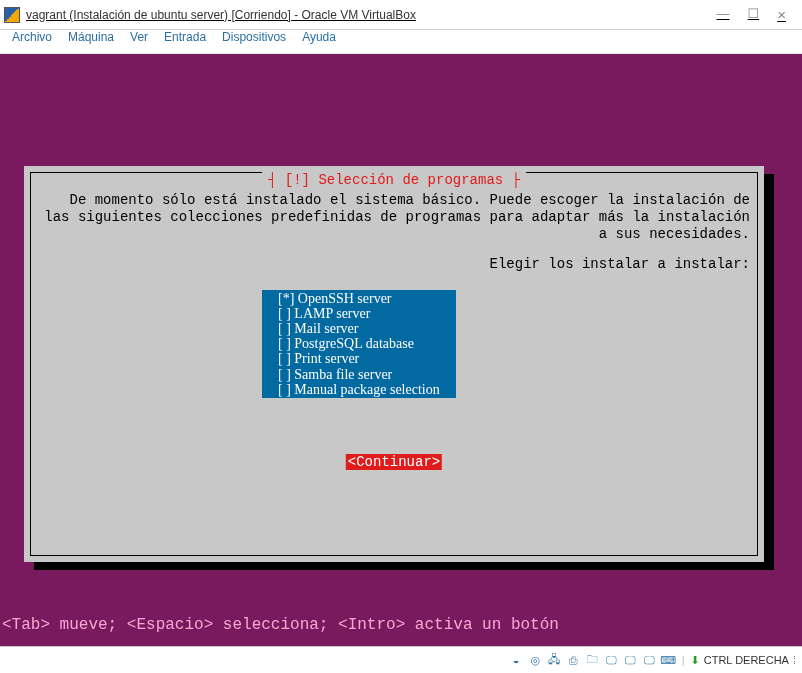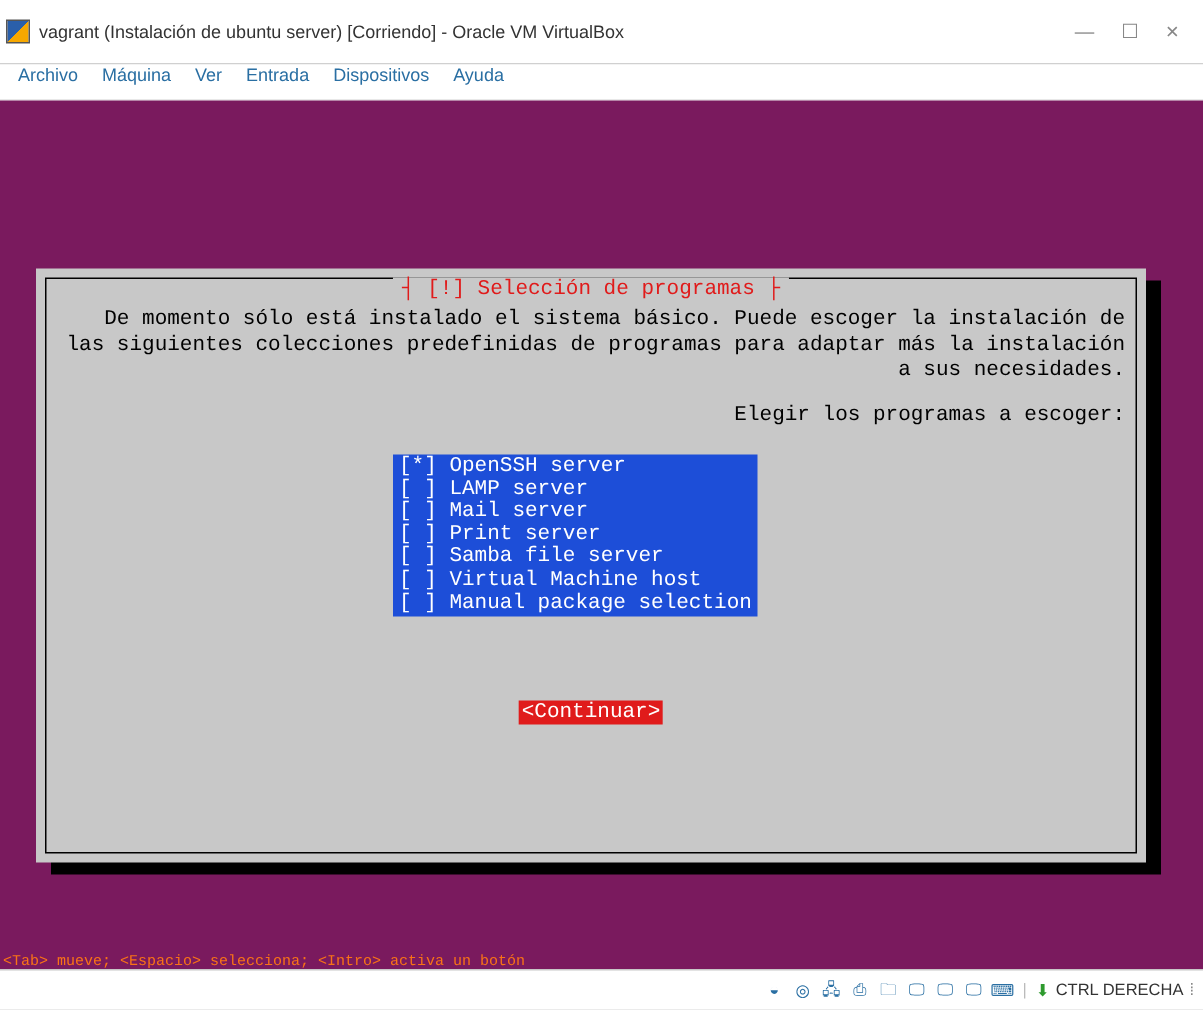--- a/index.html
+++ b/index.html
@@ -7,26 +7,27 @@
   body {
     width: 802px;
     height: 673px;
     font-family: Arial, sans-serif;
     font-size: 12px;
     background: #fff;
     overflow: hidden;
     position: relative;
   }
   .titlebar {
-    height: 43px;
+    height: 30px;
     background: #fff;
     border-bottom: 1px solid #d0d0d0;
     display: flex;
     align-items: center;
     padding: 0 4px;
+    text-decoration: underline;
   }
   .titlebar .app-icon {
     width: 16px; height: 16px; margin-right: 6px;
     background: linear-gradient(135deg,#2a5faa 0 50%,#f7a800 50% 100%);
     border: 1px solid #555;
   }
   .titlebar .title-text { color: #333; flex: 1; }
   .win-controls { display: flex; gap: 18px; padding-right: 12px; }
   .win-controls span { color: #888; font-size: 13px; cursor: default; }
   .win-controls span:last-child { font-size: 15px; }
@@ -83,41 +84,42 @@
     position: absolute;
     top: 26px; left: 14px; right: 14px;
     line-height: 1.2;
     text-align: right;
   }
   .dialog-content p { margin: 0; white-space: pre-wrap; }
   .para-gap { height: 14px; }
   .select-list {
     position: absolute;
     top: 124px; left: 238px;
-    background: #1d4ed8;
+    background: #0369a1;
     color: #fff;
-    padding: 1px 4px;
+    padding: 1px 16px;
     line-height: 1.08;
+    font-family: Liberation Serif, serif;
   }
   .select-list div { white-space: pre; }
   .continue-btn {
     position: absolute;
     top: 288px; left: 50%;
     transform: translateX(-50%);
     background: #e01b1b;
     color: #fff;
     padding: 0 2px;
     white-space: pre;
   }
   .bottom-hint {
     position: absolute;
     bottom: 12px; left: 2px;
-    color: #f97316;
+    color: #f9a8d4;
     font-family: "Courier New", monospace;
-    font-size: 10px;
+    font-size: 16px;
     white-space: pre;
   }
   .statusbar {
     position: absolute;
     bottom: 0; left: 0; right: 0;
     height: 27px;
     background: #fff;
     border-top: 1px solid #c8c8c8;
     display: flex;
     align-items: center;
@@ -162,30 +164,30 @@
 
 <div class="vm-screen">
   <div class="dialog-shadow"></div>
   <div class="dialog">
     <div class="dialog-border">
       <span class="dialog-title"><span>┤ </span><span>[!] Selección de programas</span><span> ├</span></span>
     </div>
     <div class="dialog-content">
       <p>De momento sólo está instalado el sistema básico. Puede escoger la instalación de las siguientes colecciones predefinidas de programas para adaptar más la instalación a sus necesidades.</p>
       <div class="para-gap"></div>
-      <p>Elegir los programas a escoger:</p>
+      <p>Elegir los instalar a instalar:</p>
     </div>
 
     <div class="select-list" id="software-list">
         <div>[*] OpenSSH server</div>
         <div>[ ] LAMP server</div>
         <div>[ ] Mail server</div>
+        <div>[ ] PostgreSQL database</div>
         <div>[ ] Print server</div>
         <div>[ ] Samba file server</div>
-        <div>[ ] Virtual Machine host</div>
         <div>[ ] Manual package selection</div>
       </div>
 
     <div class="continue-btn">&lt;Continuar&gt;</div>
   </div>
 
   <div class="bottom-hint">&lt;Tab&gt; mueve; &lt;Espacio&gt; selecciona; &lt;Intro&gt; activa un botón</div>
 </div>
 
 <div class="statusbar">

